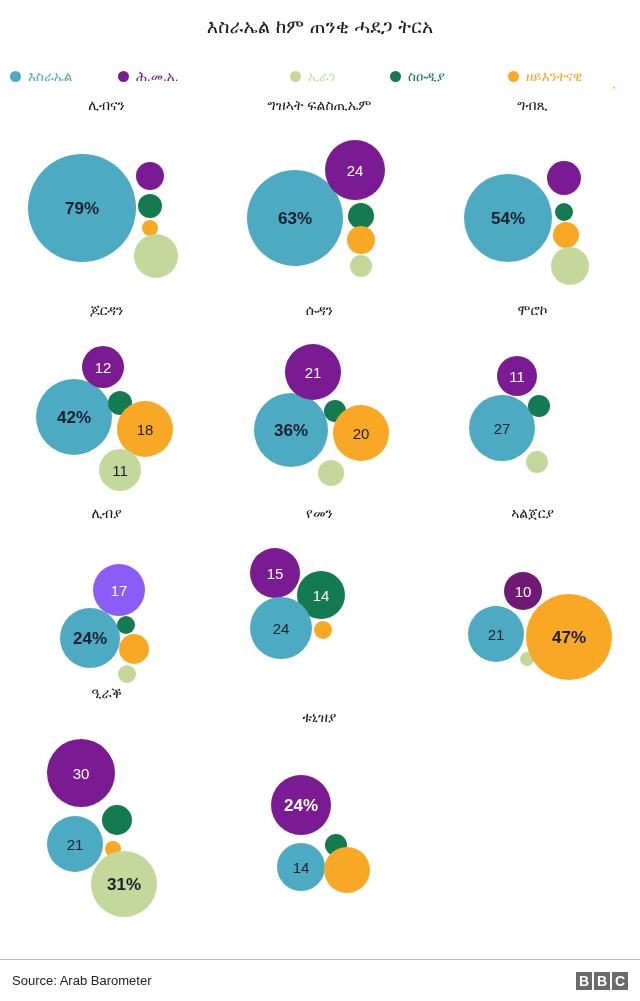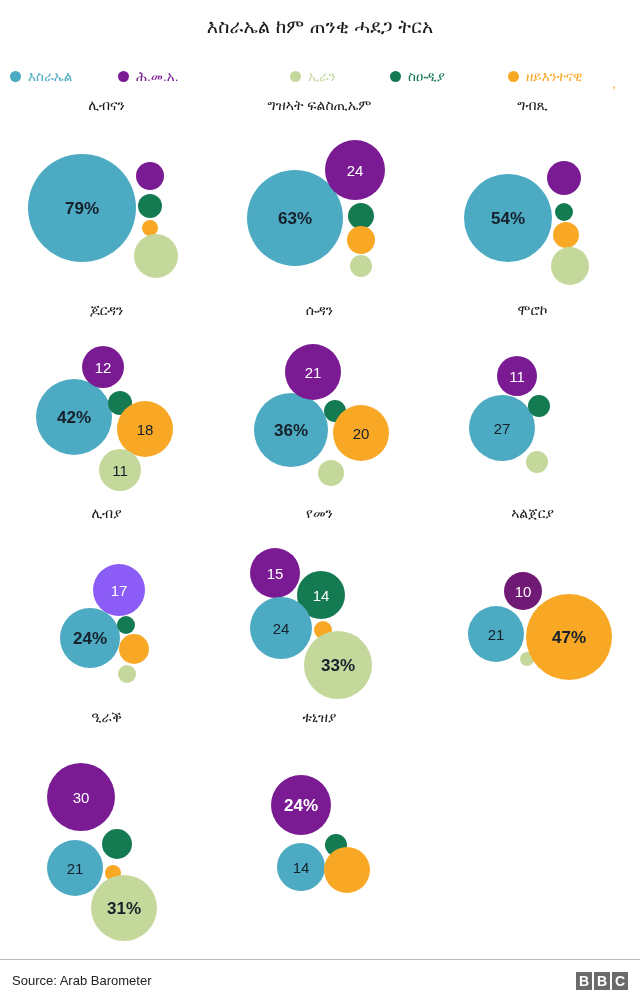--- a/index.html
+++ b/index.html
@@ -259,41 +259,38 @@
         <div class="bubble" style="width: 50px; height: 50px; left: 37px; top: 20px; background: rgb(122, 27, 147);">
           <span class="bubble-label light">15</span>
         </div>
         <div class="bubble" style="width: 48px; height: 48px; left: 84px; top: 43px; background: rgb(20, 122, 82);">
           <span class="bubble-label light">14</span>
         </div>
         <div class="bubble" style="width: 62px; height: 62px; left: 37px; top: 69px; background: rgb(76, 171, 194);">
           <span class="bubble-label dark">24</span>
         </div>
         <div class="bubble" style="width: 18px; height: 18px; left: 101px; top: 93px; background: rgb(249, 168, 38);"></div>
-        <div class="bubble" style="width: 68px; height: 68px; left: 91px; top: 103px; background: rgb(197, 216, 155);">
-          <span class="bubble-label big dark">33%</span>
-        </div>
       </div>
     </div>
     <div class="panel" style="left: 426px; top: 408px;">
       <div class="panel-title">ኣልጀርያ</div>
       <div class="bubbles">
         <div class="bubble" style="width: 38px; height: 38px; left: 78px; top: 44px; background: #701a75;">
           <span class="bubble-label light">10</span>
         </div>
         <div class="bubble" style="width: 56px; height: 56px; left: 42px; top: 78px; background: rgb(76, 171, 194);">
           <span class="bubble-label dark">21</span>
         </div>
         <div class="bubble" style="width: 14px; height: 14px; left: 94px; top: 124px; background: rgb(197, 216, 155);"></div>
         <div class="bubble" style="width: 86px; height: 86px; left: 100px; top: 66px; background: rgb(249, 168, 38);">
           <span class="bubble-label big dark">47%</span>
         </div>
       </div>
     </div>
-    <div class="panel" style="left: 0px; top: 612px;">
+    <div class="panel" style="left: 0px; top: 588px;">
       <div class="panel-title">ዒራቕ</div>
       <div class="bubbles">
         <div class="bubble" style="width: 68px; height: 68px; left: 47px; top: 31px; background: rgb(122, 27, 147);">
           <span class="bubble-label light">30</span>
         </div>
         <div class="bubble" style="width: 30px; height: 30px; left: 102px; top: 97px; background: rgb(20, 122, 82);"></div>
         <div class="bubble" style="width: 56px; height: 56px; left: 47px; top: 108px; background: rgb(76, 171, 194);">
           <span class="bubble-label dark">21</span>
         </div>
         <div class="bubble" style="width: 16px; height: 16px; left: 105px; top: 133px; background: rgb(249, 168, 38);"></div>

